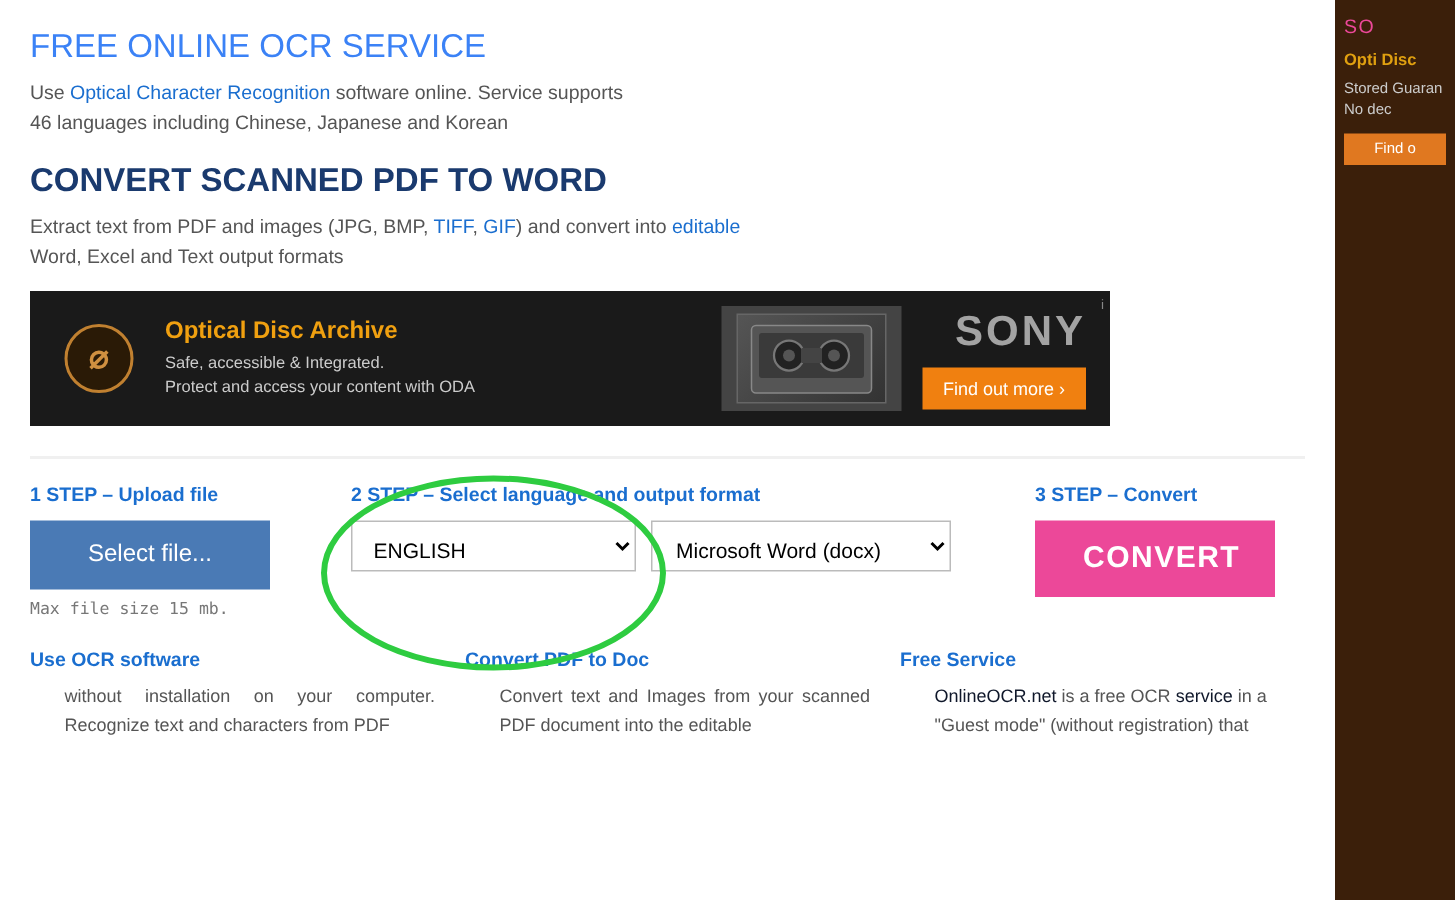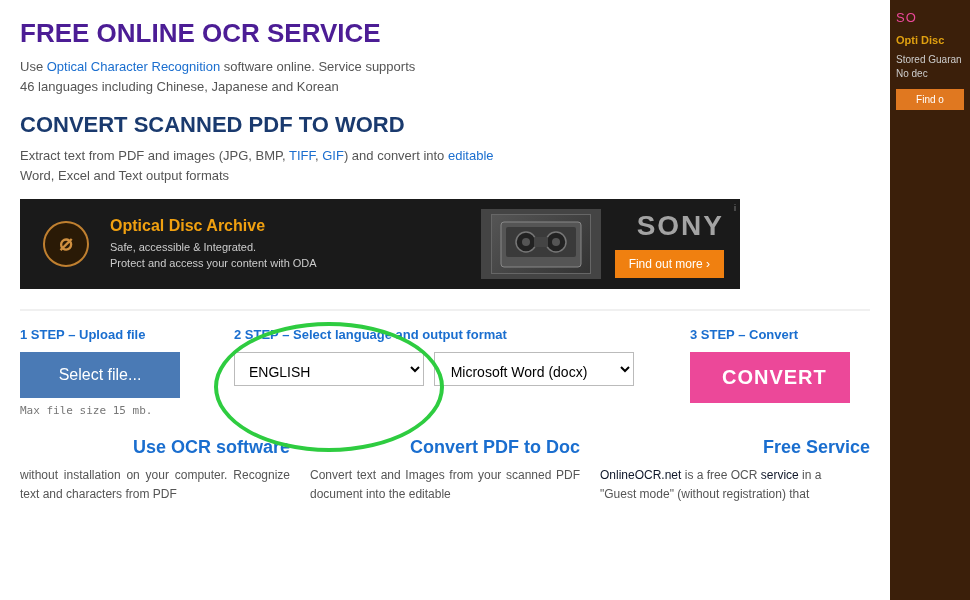--- a/index.html
+++ b/index.html
@@ -54,23 +54,23 @@
       color: #fff;
       border: none;
       padding: 5px 8px;
       font-size: 10px;
       cursor: pointer;
       width: 100%;
       text-align: center;
     }
 
     h1.page-title {
-      font-size: 26px;
-      font-weight: bold;
-      color: #4c1d95;
+      font-size: 22px;
+      font-weight: normal;
+      color: #3b82f6;
       margin-bottom: 8px;
     }
     .subtitle {
       font-size: 13px;
       color: #555;
       margin-bottom: 16px;
       line-height: 1.5;
     }
     .subtitle a, .subtitle span.link {
       color: #1a6ecf;
@@ -281,31 +281,31 @@
     
     .bottom-section {
       display: flex;
       gap: 20px;
       margin-top: 10px;
     }
     .bottom-col {
       flex: 1;
     }
     .bottom-col-title {
-      font-size: 18px;
+      font-size: 13px;
       font-weight: bold;
       color: #1a6ecf;
       margin-bottom: 8px;
-      text-align: right;
     }
     .bottom-col-text {
       font-size: 12px;
       color: #555;
       line-height: 1.6;
       text-align: justify;
+      margin-left: 23px;
     }
     .bottom-col-text a, .bottom-col-text span.link {
       color: #0f172a;
       text-decoration: none;
     }
   </style>
 </head>
 <body>
 
 <div class="page-wrapper">

